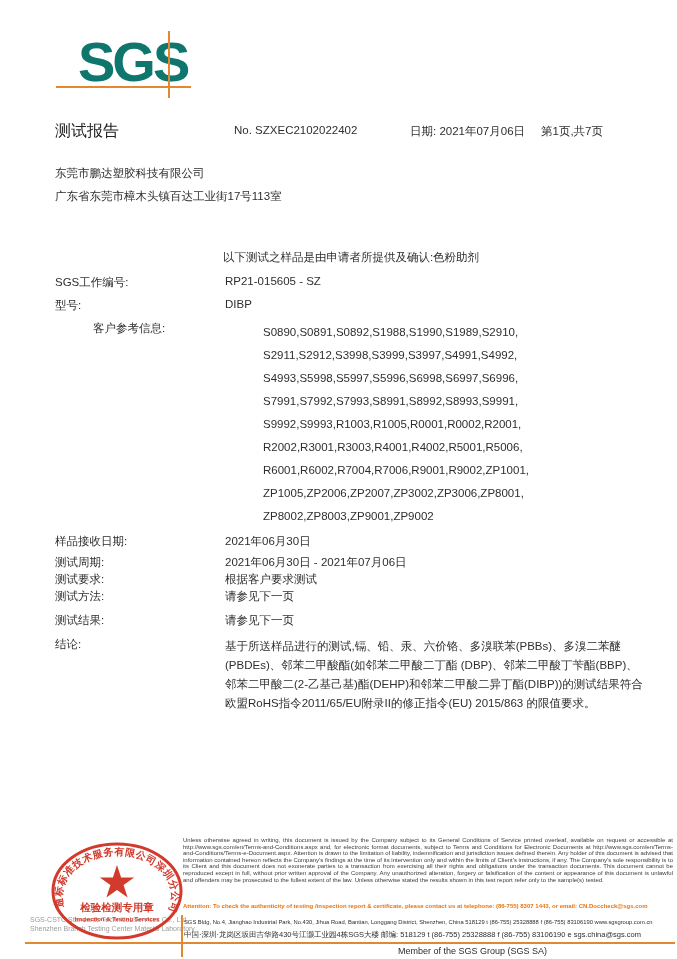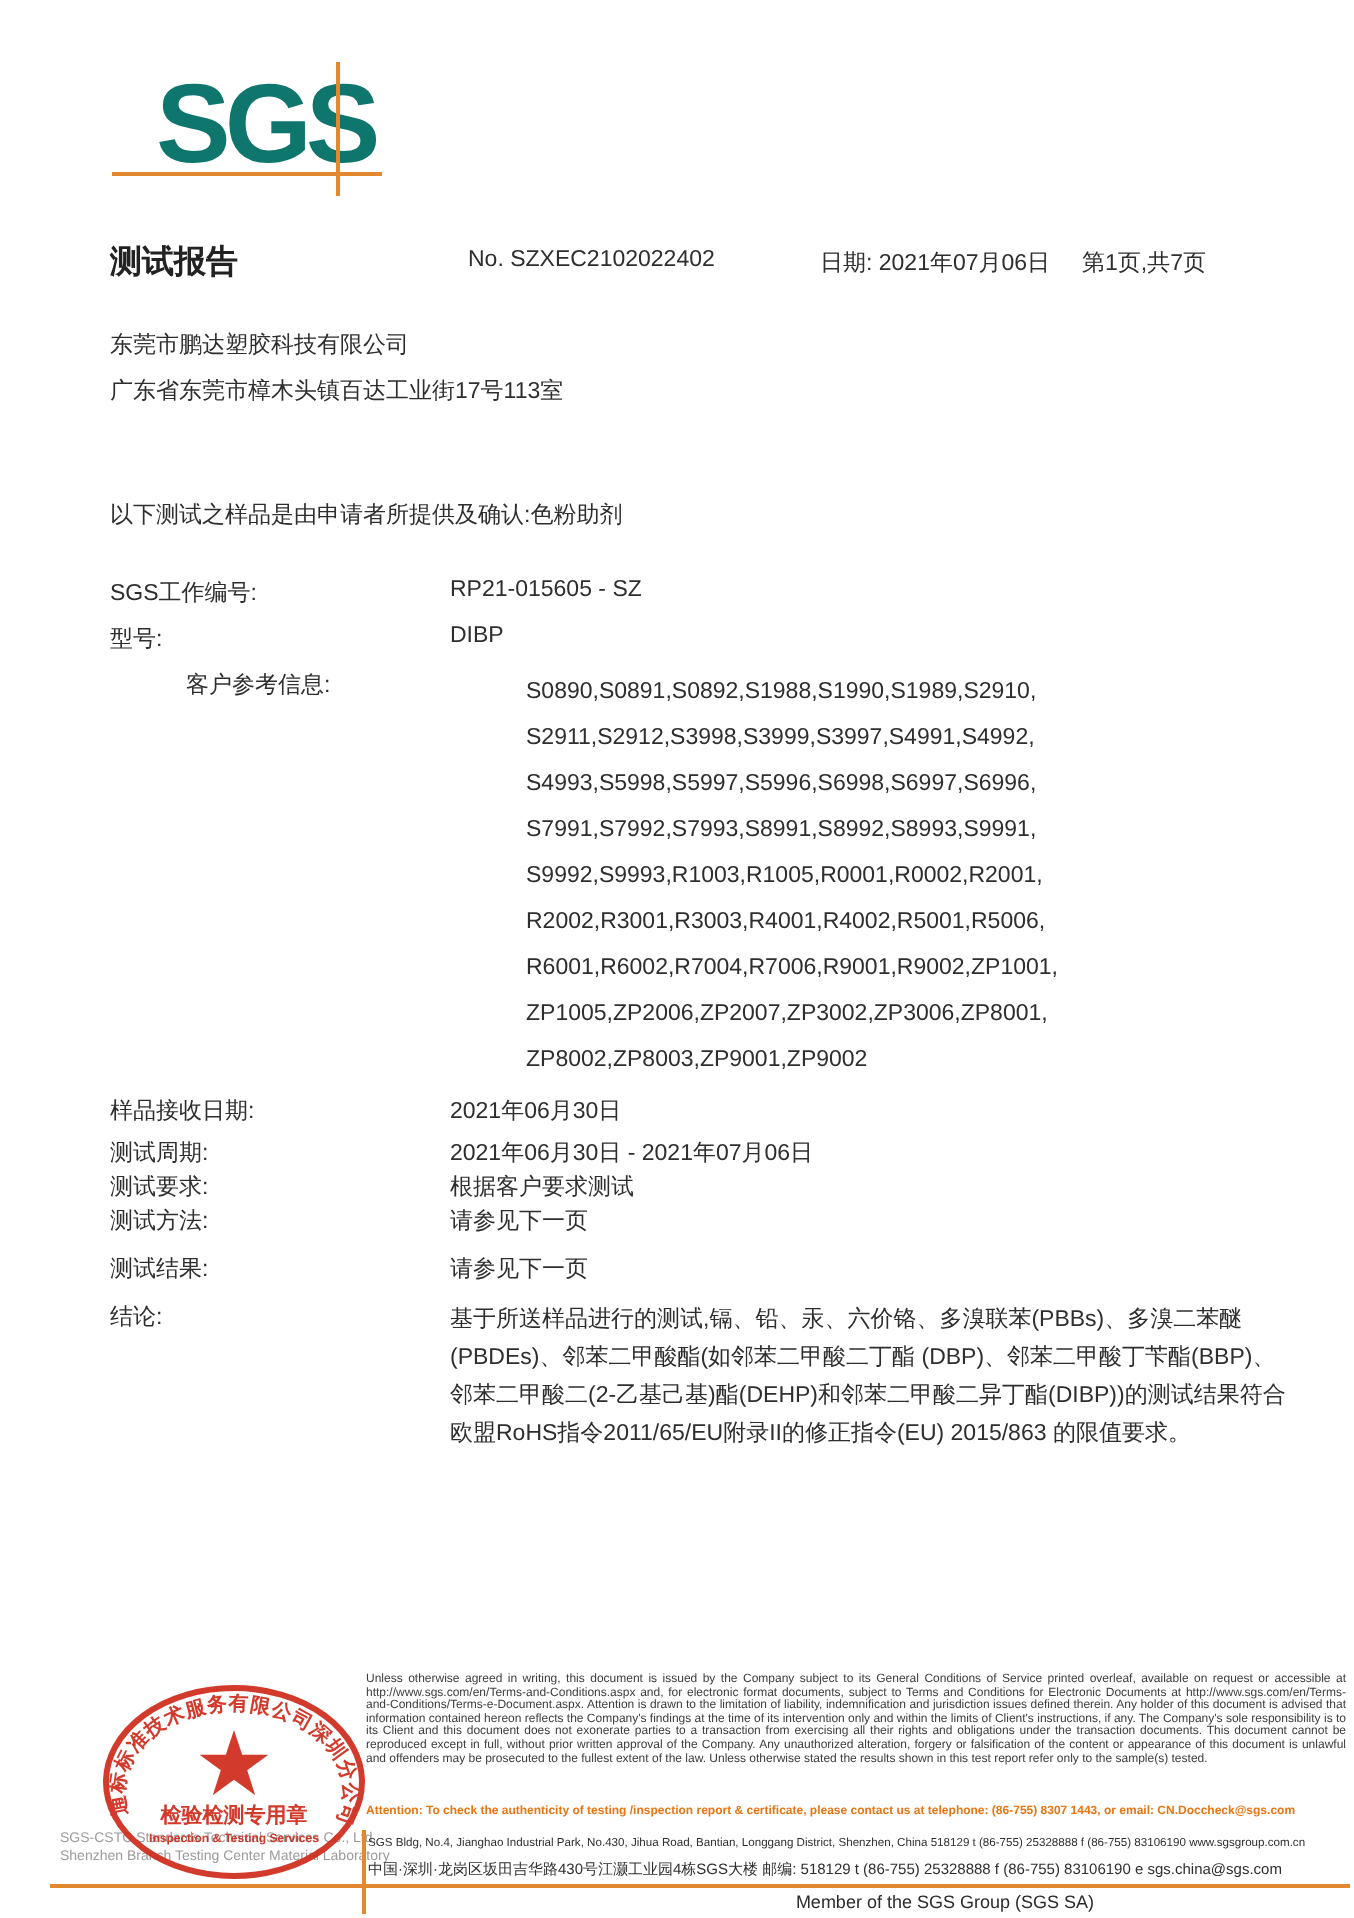--- a/index.html
+++ b/index.html
@@ -10,31 +10,31 @@
   }
   .abs{position:absolute;}
 
   
   .logo-text{left:78px;top:34px;font-size:56px;font-weight:bold;color:#0f766e;
     letter-spacing:-3px;line-height:1;}
   .crop-v{left:168px;top:31px;width:2px;height:67px;background:#e2882f;}
   .crop-h{left:56px;top:86px;width:135px;height:2px;background:#e2882f;}
 
   
-  .hdr-title{left:55px;top:121px;font-size:16px;font-weight:bold;color:#222;}
+  .hdr-title{left:55px;top:121px;font-size:16px;font-weight:normal;color:#222;}
   .hdr-no{left:218px;top:124px;font-size:11.5px;margin-left:16px;}
   .hdr-date{left:410px;top:124px;font-size:11.5px;}
   .hdr-page{left:541px;top:124px;font-size:11.5px;}
 
   
   .applicant{left:55px;top:162px;font-size:11.5px;line-height:23px;}
 
   
   .fields{left:55px;top:250px;width:592px;font-size:11.5px;}
-  .statement{margin-bottom:24px;}
+  .statement{margin-bottom:10px;text-align:center;}
   .frow{display:flex;margin-bottom:8px;}
   .frow .lbl{width:170px;flex:0 0 170px;}
   .frow .val{flex:1;}
   .refline{line-height:23px;}
   .tight{margin-bottom:2px;}
   .gap6{margin-bottom:6px;}
   .gap9{margin-bottom:9px;}
   .conclusion .val{line-height:19px;width:422px;flex:0 0 422px;}
 
   

